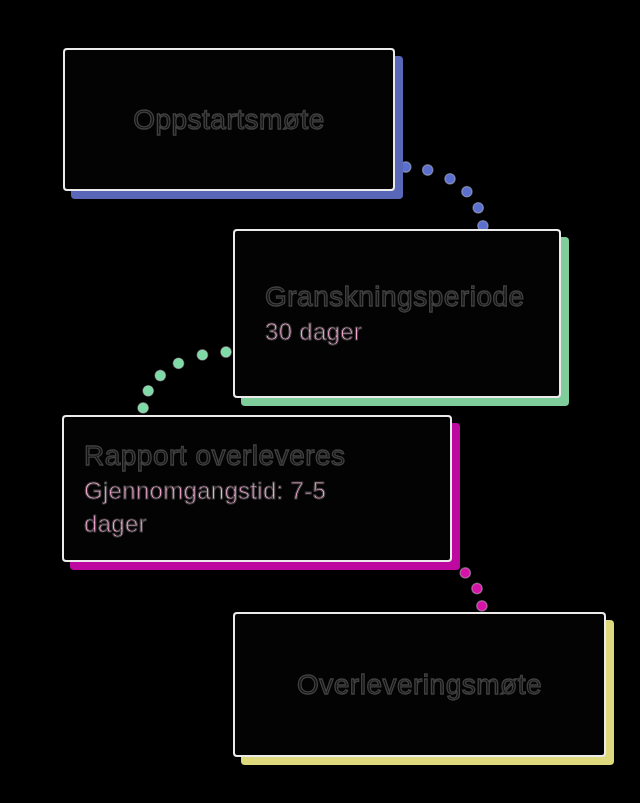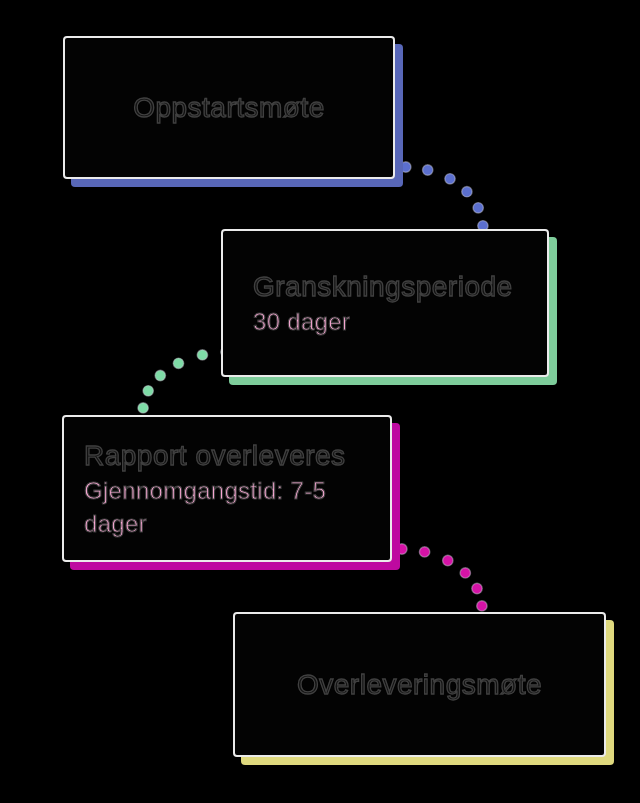--- a/index.html
+++ b/index.html
@@ -45,22 +45,22 @@
     line-height: 33px;
     letter-spacing: 0.3px;
     color: #f9a8d4;
     -webkit-text-stroke: 1.1px #3a3a3a;
     text-shadow: 0 0 1px #2a2a2a;
   }
   .align-center { align-items: center; text-align: center; padding: 0 14px; }
   .align-left   { align-items: flex-start; text-align: left; }
 
   .node-1 { left: 63px;  top: 36px;  width: 332px; height: 143px; }
-  .node-2 { left: 221px; top: 229px; width: 328px; height: 148px; padding-left: 30px; padding-right: 16px; }
-  .node-3 { left: 62px;  top: 415px; width: 330px; height: 147px; padding-left: 20px; padding-right: 16px; }
+  .node-2 { left: 233px; top: 229px; width: 328px; height: 169px; padding-left: 30px; padding-right: 16px; }
+  .node-3 { left: 62px;  top: 415px; width: 390px; height: 147px; padding-left: 20px; padding-right: 16px; }
   .node-4 { left: 233px; top: 612px; width: 373px; height: 145px; }
 
   .node-3 .node-subtitle { max-width: 282px; }
 </style>
 </head>
 <body>
 
 <div class="canvas">
 
   <svg id="dots-layer" viewBox="0 0 640 803" xmlns="http://www.w3.org/2000/svg">
@@ -77,21 +77,21 @@
       <circle cx="148.2" cy="390.8" r="5.2" fill="#7EDBA6" stroke="rgba(205,205,215,0.45)" stroke-width="1.4"></circle>
       <circle cx="143.1" cy="407.9" r="5.2" fill="#7EDBA6" stroke="rgba(205,205,215,0.45)" stroke-width="1.4"></circle>
       <circle cx="401.9" cy="549.0" r="5.2" fill="#D513A6" stroke="rgba(205,205,215,0.45)" stroke-width="1.4"></circle>
       <circle cx="424.6" cy="551.9" r="5.2" fill="#D513A6" stroke="rgba(205,205,215,0.45)" stroke-width="1.4"></circle>
       <circle cx="447.8" cy="560.5" r="5.2" fill="#D513A6" stroke="rgba(205,205,215,0.45)" stroke-width="1.4"></circle>
       <circle cx="465.3" cy="572.9" r="5.2" fill="#D513A6" stroke="rgba(205,205,215,0.45)" stroke-width="1.4"></circle>
       <circle cx="477.0" cy="588.5" r="5.2" fill="#D513A6" stroke="rgba(205,205,215,0.45)" stroke-width="1.4"></circle>
       <circle cx="481.9" cy="605.9" r="5.2" fill="#D513A6" stroke="rgba(205,205,215,0.45)" stroke-width="1.4"></circle>
     </svg>
 
-  <div class="node node-1 align-center" style="box-shadow: rgb(88, 103, 184) 8px 8px 0px 0px; background: rgb(3, 3, 3); border-color: rgb(235, 235, 235);">
+  <div class="node node-1 align-center" style="box-shadow: rgb(88, 103, 184) 8px 8px 0px 0px; background: rgb(3, 3, 3); border-color: rgb(235, 235, 235); margin-top: 12px;">
     <div class="node-title">Oppstartsmøte</div>
   </div>
 
   <div class="node node-2 align-left" style="box-shadow: rgb(126, 205, 155) 8px 8px 0px 0px; background: rgb(3, 3, 3); border-color: rgb(235, 235, 235);">
     <div class="node-title">Granskningsperiode</div>
     <div class="node-subtitle">30 dager</div>
   </div>
 
   <div class="node node-3 align-left" style="box-shadow: rgb(190, 9, 160) 8px 8px 0px 0px; background: rgb(3, 3, 3); border-color: rgb(235, 235, 235);">
     <div class="node-title">Rapport overleveres</div>

